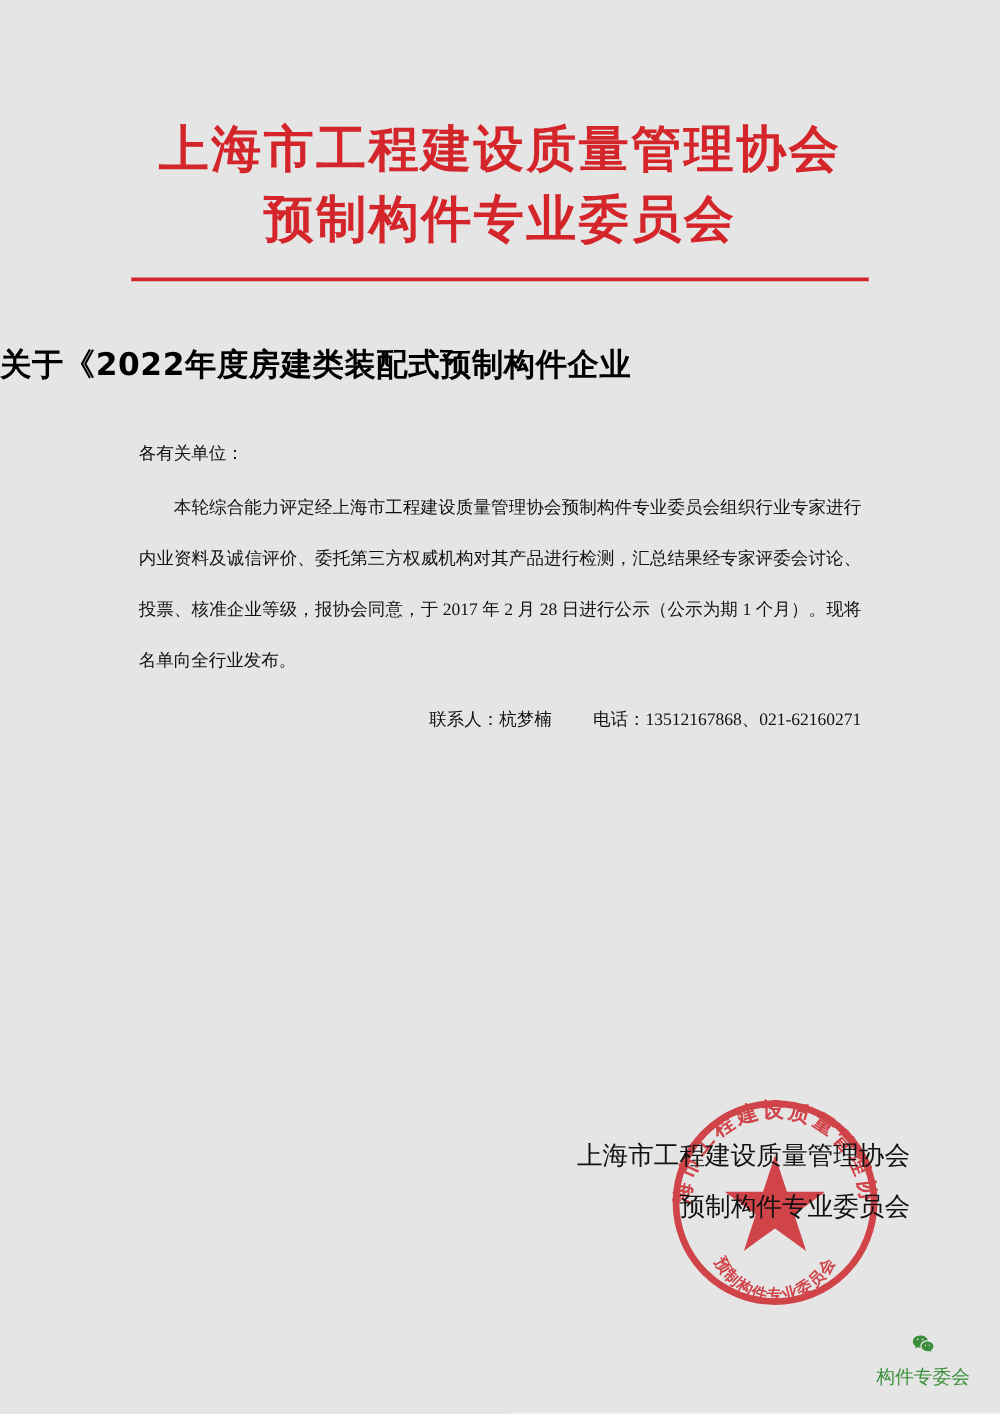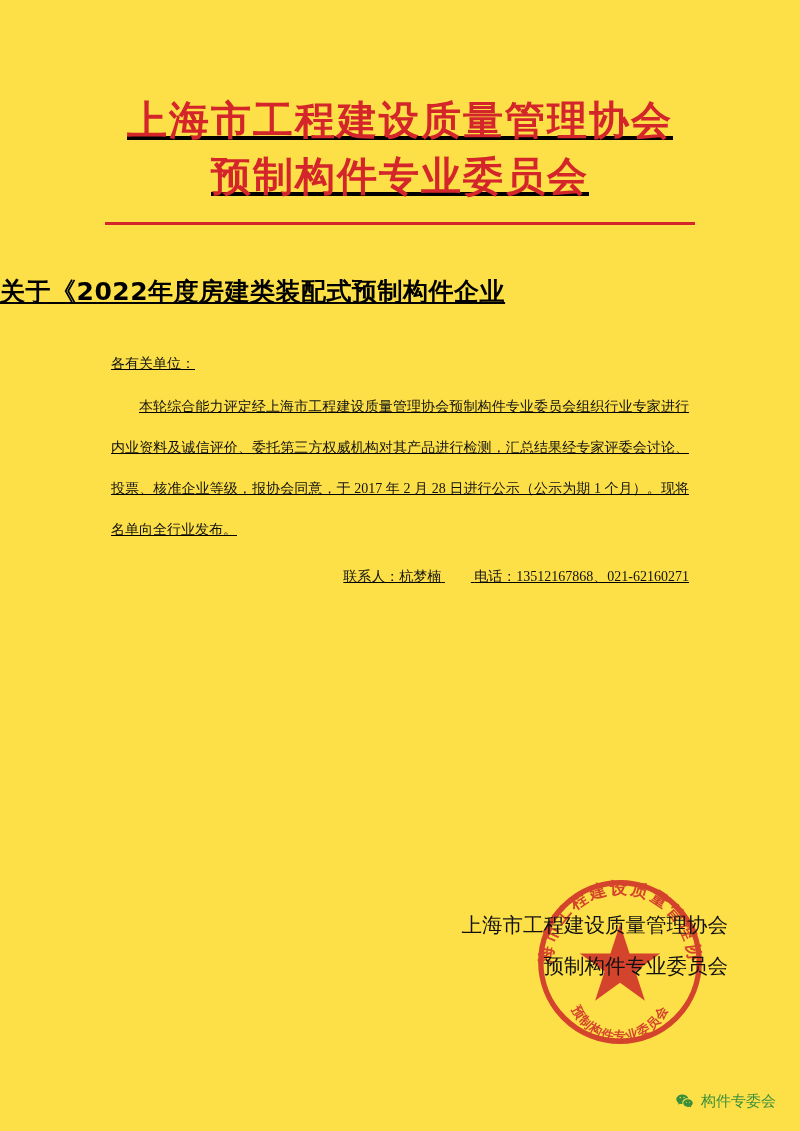--- a/index.html
+++ b/index.html
@@ -12,22 +12,21 @@
     height: 1131px;
     position: relative;
     font-family: "Liberation Serif", "DejaVu Serif", serif;
     color: #000;
     overflow: hidden;
   }
 
   .page {
     position: absolute;
     inset: 0;
-    background: #fde047;
-    text-decoration: underline;
+    background: #e5e5e5;
   }
 
   
   .letterhead {
     padding-top: 92px;
     text-align: center;
   }
   .lh-line {
     color: #d3252a;
     font-family: "DejaVu Sans", sans-serif;
@@ -121,20 +120,21 @@
   .footer-badge {
     position: absolute;
     right: 24px;
     bottom: 20px;
     display: flex;
     align-items: center;
     gap: 7px;
     color: #3b8f3b;
     font-family: "DejaVu Sans", sans-serif;
     font-size: 15px;
+    flex-direction: column;
   }
   .footer-badge .wx {
     width: 19px;
     height: 19px;
     flex: 0 0 auto;
   }
 </style>
 </head>
 <body>
 

